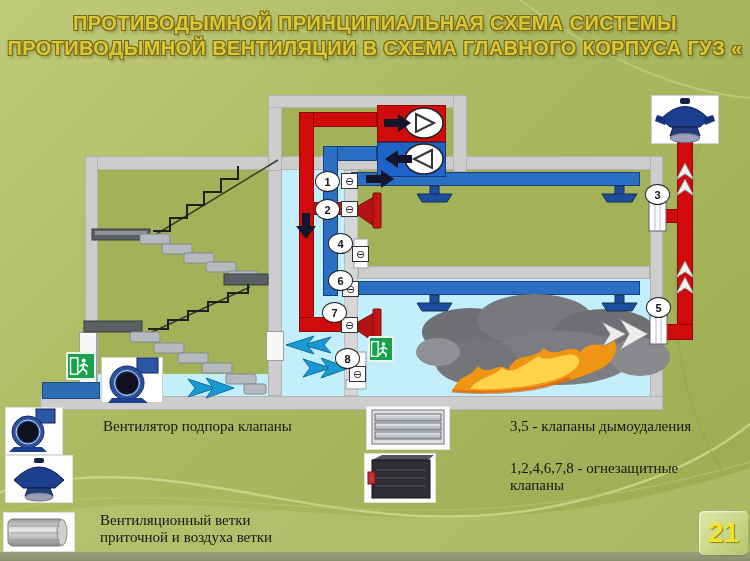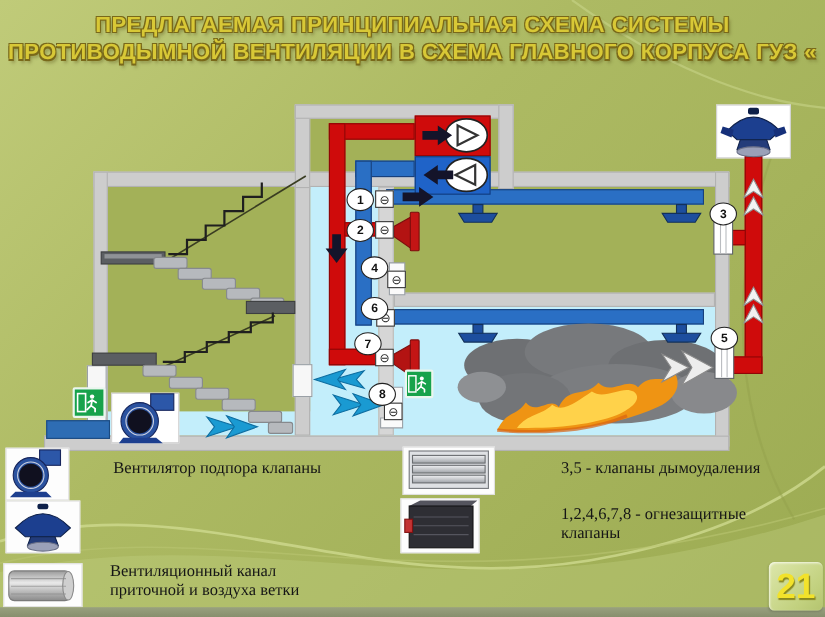--- a/index.html
+++ b/index.html
@@ -30,40 +30,40 @@
   .door{background:#f7f7f7;border:1px solid #9aa0a6;}
   .exit-sign{background:#17a24b;border:2px solid #eaf6ee;border-radius:2px;z-index:26;
     display:flex;align-items:center;justify-content:center;}
   
   .legend-text{font-family:"Liberation Serif",serif;font-size:15px;color:#161616;line-height:17px;}
   .icon-box{background:#fdfdfd;border:1px solid #e0e0e0;z-index:5;}
   .page-number{left:699px;top:511px;width:49px;height:44px;border-radius:5px;
     background:linear-gradient(135deg,#dde7ab 0%,#c2d17f 70%,#b4c46f 100%);
     box-shadow:inset 1px 1px 2px rgba(255,255,255,.7), 0 1px 2px rgba(0,0,0,.15);
     display:flex;align-items:center;justify-content:center;
-    font-weight:bold;font-size:32px;color:#f2e22b;text-shadow:1px 1px 1px #88871f;z-index:40;}
+    font-weight:bold;font-size:28px;color:#f2e22b;text-shadow:1px 1px 1px #88871f;z-index:40;}
   .bottom-strip{left:0;top:552px;width:750px;height:9px;background:linear-gradient(#99a17f,#878f6d);z-index:39;}
   svg.overlay{position:absolute;left:0;top:0;z-index:20;pointer-events:none;}
   svg.bgswoosh{position:absolute;left:0;top:0;z-index:0;pointer-events:none;}
 </style>
 </head>
 <body>
 
 <div class="slide">
 
   <svg class="bgswoosh" width="750" height="561" viewBox="0 0 750 561">
     <path d="M0,561 L0,520 C250,468 420,575 750,468 L750,561 Z" fill="#c4d185" opacity="0.35"></path>
     <path d="M0,492 C180,438 340,552 560,505 C650,486 708,458 750,424" stroke="#ced98f" stroke-width="2.5" fill="none" opacity="0.8"></path>
     <path d="M0,512 C210,462 390,566 750,462" stroke="#b9c472" stroke-width="1.5" fill="none" opacity="0.6"></path>
     <path d="M520,0 C600,58 680,92 750,98" stroke="#ced98f" stroke-width="2" fill="none" opacity="0.5"></path>
     <path d="M702,140 C660,260 668,380 722,472" stroke="#93a04b" stroke-width="2" fill="none" opacity="0.45"></path>
   </svg>
 
   <div class="abs title">
-    <div>ПРЕДЛАГАЕМАЯ ПРИНЦИПИАЛЬНАЯ СХЕМА СИСТЕМЫ</div>
+    <div>ПРОТИВОДЫМНОЙ ПРИНЦИПИАЛЬНАЯ СХЕМА СИСТЕМЫ</div>
     <div>ПРОТИВОДЫМНОЙ ВЕНТИЛЯЦИИ В СХЕМА ГЛАВНОГО КОРПУСА  ГУЗ «</div>
   </div>
 
   <div class="abs room-green" style="left:282px;top:108px;width:171px;height:62px;"></div>
   <div class="abs room-green" style="left:98px;top:170px;width:170px;height:226px;"></div>
   <div class="abs room-cyan" style="left:282px;top:170px;width:62px;height:226px;"></div>
   <div class="abs room-green" style="left:358px;top:170px;width:292px;height:96px;"></div>
   <div class="abs room-cyan" style="left:358px;top:279px;width:292px;height:117px;"></div>
   <div class="abs room-cyan" style="left:98px;top:374px;width:246px;height:22px;"></div>
 
@@ -317,21 +317,21 @@
   </div>
 
   <div class="abs icon-box" style="left:5px;top:407px;width:58px;height:48px;"></div>
   <div class="abs icon-box" style="left:5px;top:455px;width:68px;height:48px;"></div>
   <div class="abs icon-box" style="left:3px;top:512px;width:72px;height:40px;"></div>
   <div class="abs icon-box" style="left:366px;top:406px;width:84px;height:44px;"></div>
   <div class="abs icon-box" style="left:364px;top:453px;width:72px;height:50px;"></div>
 
   <div class="abs legend-text" style="left:103px;top:418px;width:260px;z-index:25;">Вентилятор подпора клапаны</div>
   <div class="abs legend-text" style="left:100px;top:512px;width:260px;z-index:25;">
-    <div>Вентиляционный канал</div>
+    <div>Вентиляционный ветки</div>
     <div>приточной и воздуха ветки</div>
   </div>
   <div class="abs legend-text" style="left:510px;top:418px;width:240px;z-index:25;">3,5 - клапаны дымоудаления</div>
   <div class="abs legend-text" style="left:510px;top:460px;width:240px;z-index:25;">
     <div>1,2,4,6,7,8 - огнезащитные</div>
     <div>клапаны</div>
   </div>
 
   <div class="abs page-number">21</div>
   <div class="abs bottom-strip"></div>

